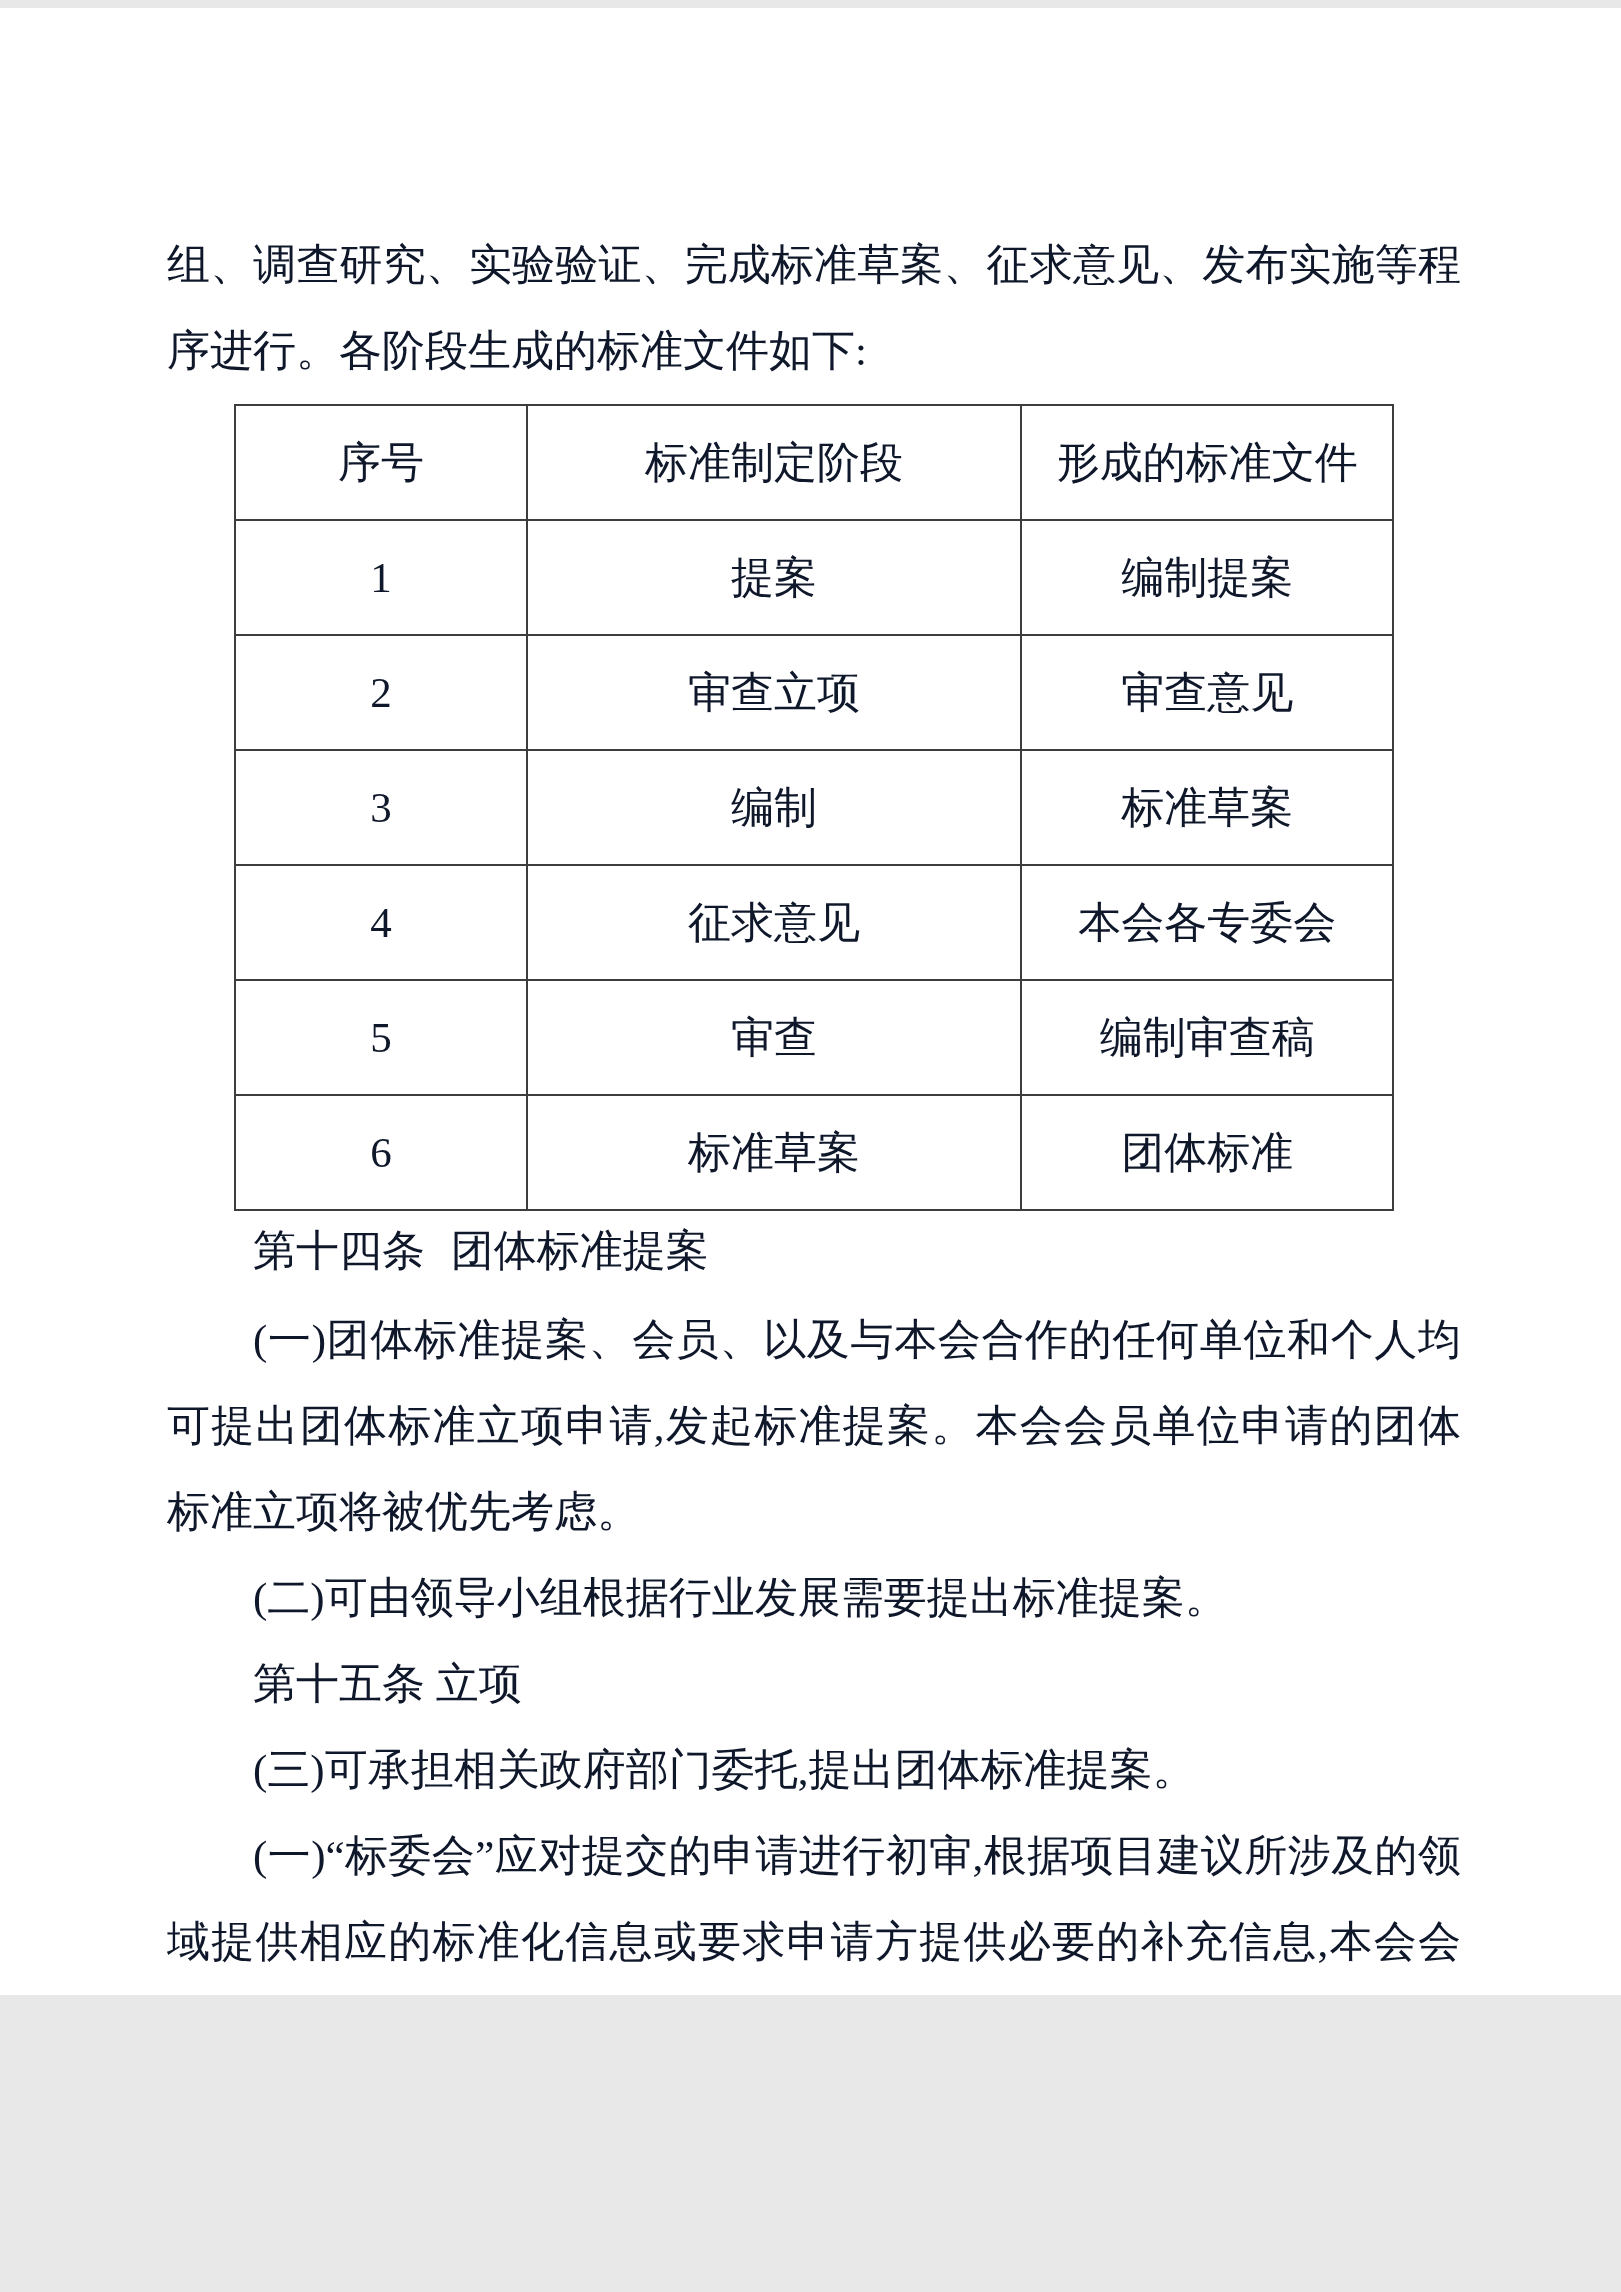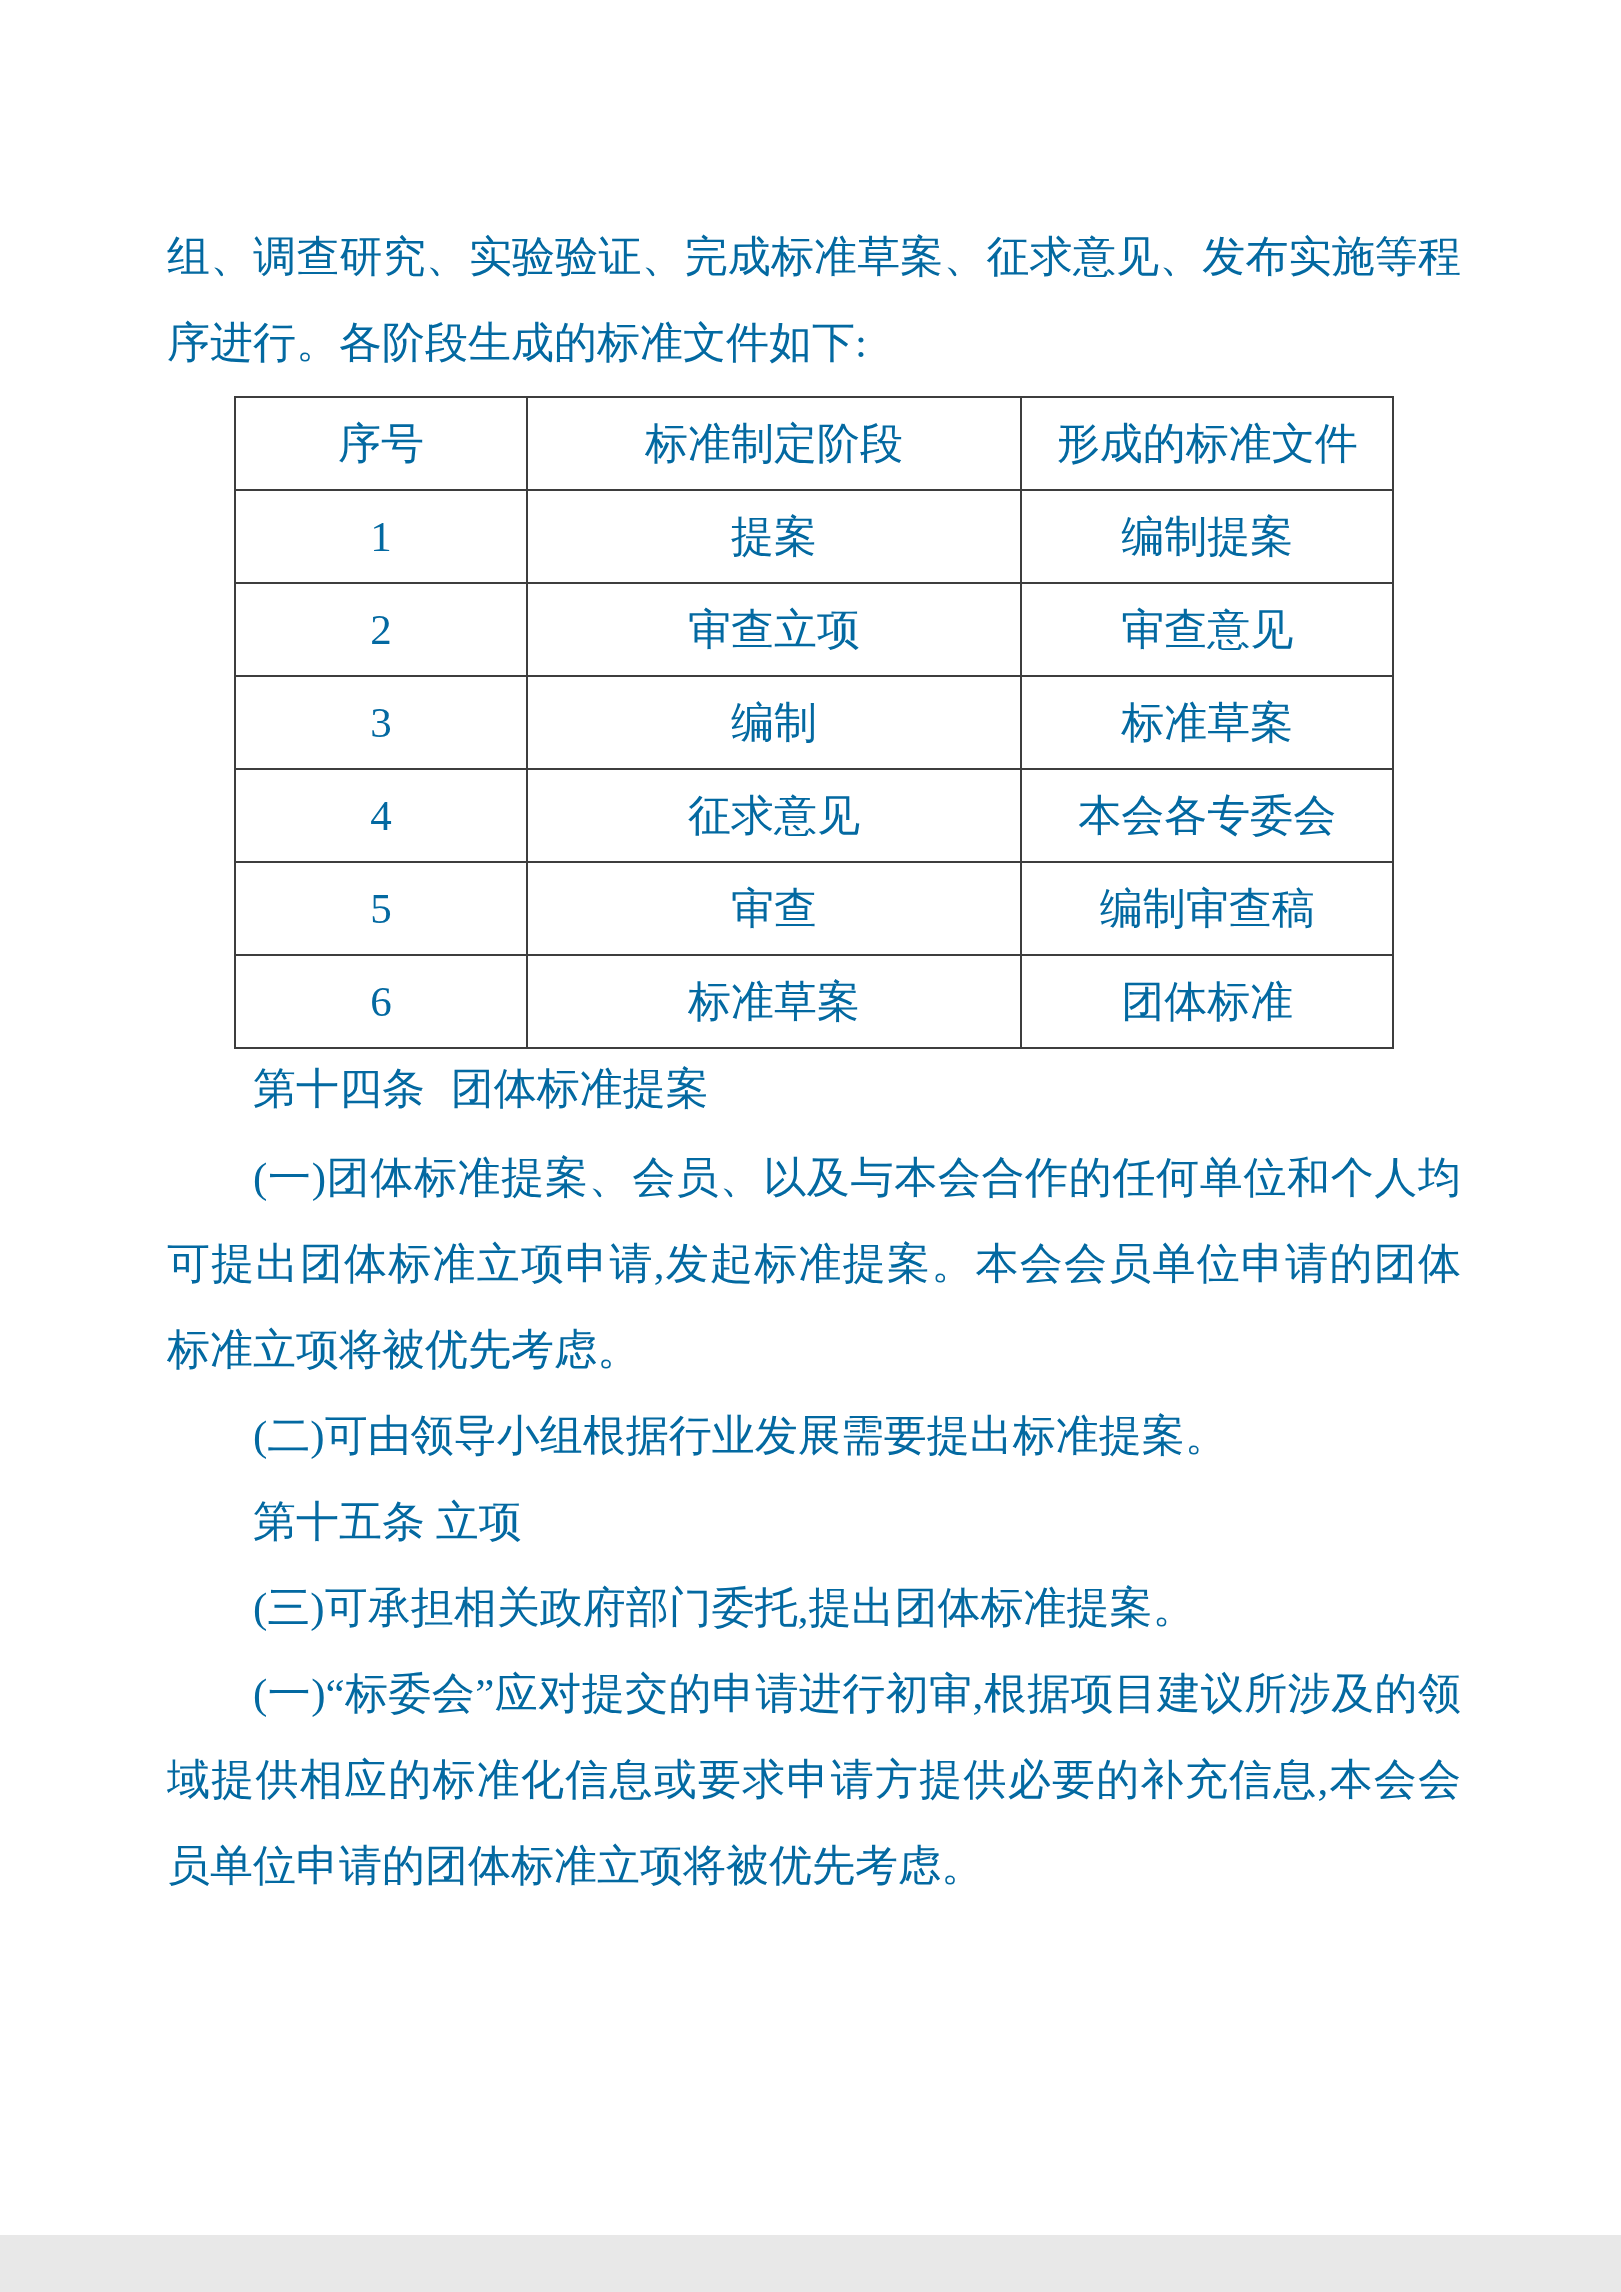--- a/index.html
+++ b/index.html
@@ -1,23 +1,23 @@
 <!DOCTYPE html>
 <html><head>
 <meta charset="utf-8">
 <style>
   html, body { margin: 0; padding: 0; background: #e8e8e8; }
   .page {
     position: relative;
     width: 1621px;
-    height: 2235px;
-    margin: 0 auto;
+    height: 1987px;
+    margin: 8px auto;
     background: #ffffff;
     font-family: "Liberation Serif", "DejaVu Serif", serif;
-    color: #0369a1;
+    color: #0f172a;
     overflow: hidden;
   }
   .content {
     position: absolute;
     left: 167px;
     top: 214px;
     width: 1294px;
     font-size: 43px;
     line-height: 86px;
     text-align: justify;
@@ -32,21 +32,21 @@
     font-size: 43px;
   }
   table.std col.c1 { width: 25.2%; }
   table.std col.c2 { width: 42.7%; }
   table.std col.c3 { width: 32.1%; }
   table.std th, table.std td {
     border: 2px solid #3d3d3d;
     border-top-width: 2.9px;
     border-bottom-width: 2.9px;
     height: 83px;
-    padding: 4px;
+    padding: 15px;
     text-align: center;
     vertical-align: middle;
     font-weight: normal;
     line-height: 1.1;
   }
   .first-after-table { margin-top: 86px; font-family: Liberation Mono, monospace; }
 </style>
 </head>
 <body>
 

